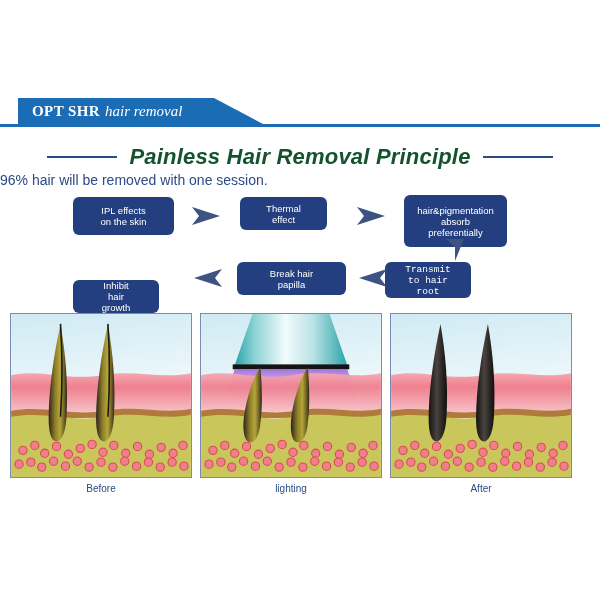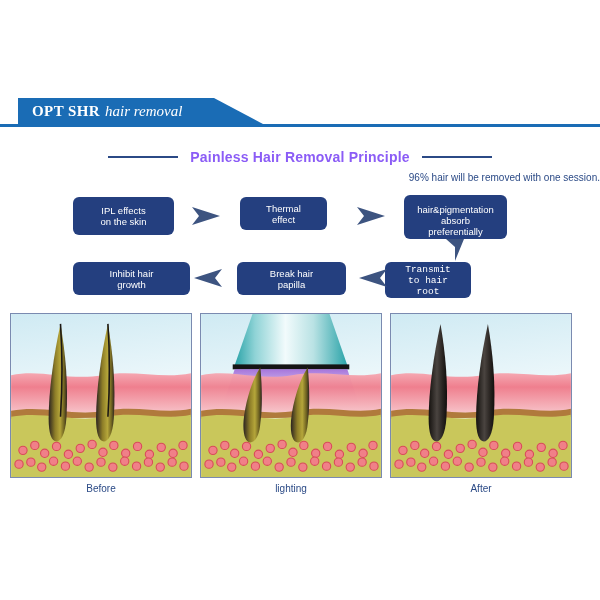--- a/index.html
+++ b/index.html
@@ -31,42 +31,43 @@
     position:absolute;left:0;top:124px;width:600px;height:3px;background:#1a6cb5;
   }
 
   
   .title-row{
     position:absolute;left:0;top:142px;width:600px;height:30px;
     display:flex;align-items:center;justify-content:center;gap:12px;
   }
   .title-rule{width:70px;height:2px;background:#2b4a86;}
   .main-title{
-    color:#8b5cf6;font-weight:bold;font-size:14px;white-space:nowrap;
+    color:#14532d;font-weight:bold;font-size:22px;white-space:nowrap;
     letter-spacing:.2px;
+    font-style:italic;
   }
   .subtitle{
-    position:absolute;left:0;top:172px;width:600px;text-align:right;
-    color:#2b4a86;font-size:10px;
+    position:absolute;left:0;top:172px;width:600px;text-align:left;
+    color:#2b4a86;font-size:14px;
   }
 
   
   .flow{position:absolute;left:0;top:192px;width:600px;height:112px;}
   .node{
     position:absolute;background:#243f7f;border-radius:6px;
     color:#ffffff;font-size:9.5px;line-height:11px;
     display:flex;align-items:center;justify-content:center;text-align:center;
     padding:2px 23px;box-sizing:border-box;
   }
   .n1{left:73px;top:5px;width:101px;height:38px;}
   .n2{left:240px;top:5px;width:87px;height:33px;}
-  .n3{left:404px;top:3px;width:103px;height:44px;align-items:flex-end;}
+  .n3{left:404px;top:3px;width:103px;height:52px;}
   .n4{left:385px;top:70px;width:86px;height:36px;font-family:Liberation Mono, monospace;}
   .n5{left:237px;top:70px;width:109px;height:33px;}
-  .n6{left:73px;top:70px;width:117px;height:33px;}
+  .n6{left:73px;top:88px;width:86px;height:33px;}
 
   .arrow{position:absolute;}
   .arr-r{width:34px;height:22px;}
   .arr-d{width:22px;height:26px;}
   .a1{left:190px;top:13px;}
   .a2{left:355px;top:13px;}
   .a3{left:444px;top:45px;}
   .a4{left:355px;top:75px;}
   .a5{left:190px;top:75px;}
 

